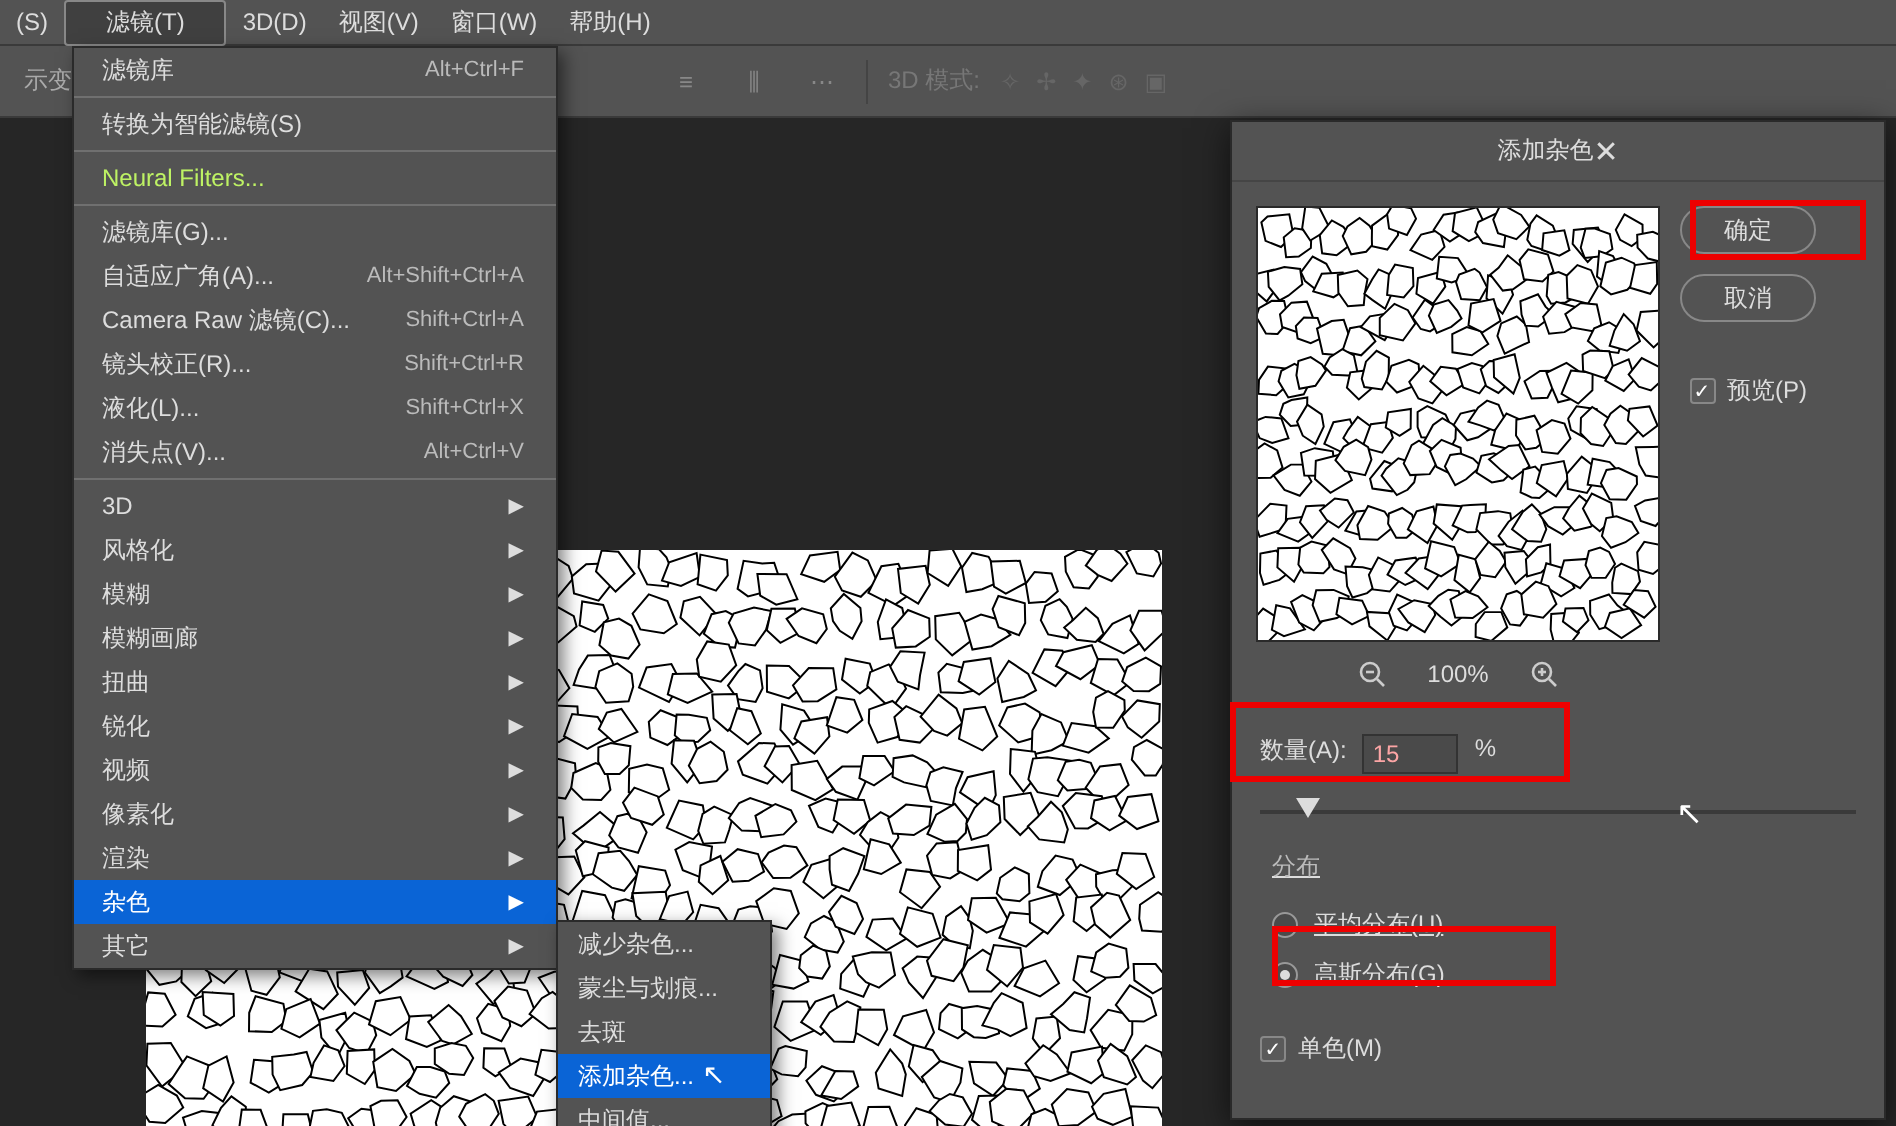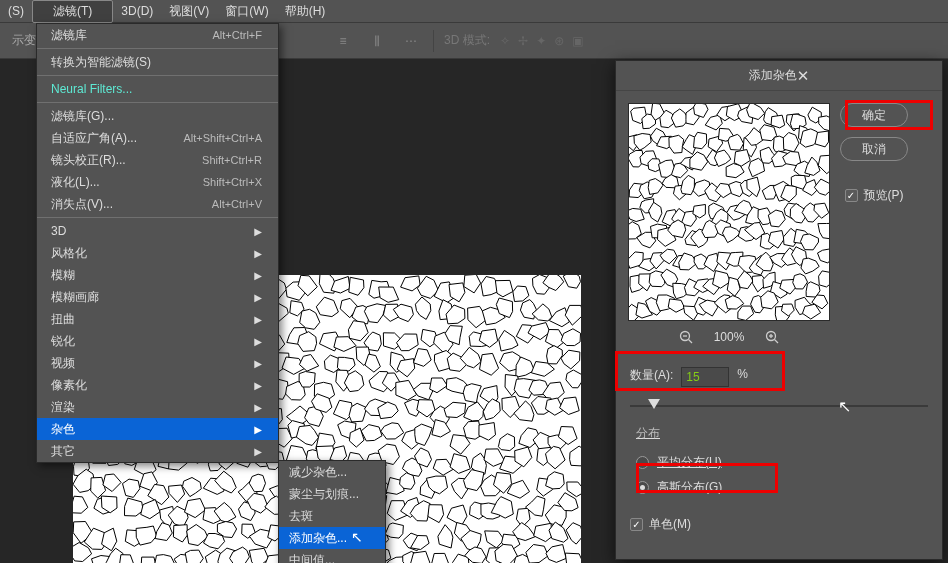--- a/index.html
+++ b/index.html
@@ -18,21 +18,21 @@
 .opt-3d { color:#777; font-size:12px;}
 .opt-3d-icons { display:flex; gap:8px; color:#666;}
 
 
 .canvas-bg { position:absolute; top:59px; left:0; right:0; bottom:0; background:#262626;}
 .document { position:absolute; left:73px; top:216px; width:508px; height:347px; background:#fff;}
 
 
 .filter-menu { position:absolute; left:36px; top:23px; width:243px; background:#535353; border:1px solid #2a2a2a; box-shadow: 3px 3px 8px rgba(0,0,0,0.5); z-index:10;}
 .menu-item { display:flex; justify-content:space-between; align-items:center; padding:4px 16px 4px 14px; color:#ddd; cursor:default; height:22px;}
-.menu-item.disabled { color:#5eead4; }
+.menu-item.disabled { color:#bef264; }
 .menu-sep { height:1px; background:#707070; margin:2px 0;}
 .menu-item .shortcut { color:#bbb; font-size:11px;}
 .menu-item .arrow { font-size:10px;}
 .menu-item.highlighted { background:#0a64d6 !important; color:#fff;}
 .menu-item.highlighted .arrow { color:#fff;}
 
 
 .submenu { position:absolute; left:278px; top:460px; width:108px; background:#535353; border:1px solid #2a2a2a; box-shadow: 3px 3px 8px rgba(0,0,0,0.5); z-index:11;}
 .sub-item { padding:4px 10px; color:#ddd; cursor:default; height:22px; display:flex; align-items:center;}
 .sub-item.highlighted { background:#0a64d6; color:#fff;}
@@ -47,21 +47,21 @@
 .preview-box { width:202px; height:218px; border:1px solid #2a2a2a; background:#fff; overflow:hidden;}
 .zoom-row { display:flex; align-items:center; justify-content:center; gap:20px; margin-top:8px; color:#ddd;}
 .zoom-btn { width:16px; height:16px; display:flex; align-items:center; justify-content:center;}
 .side-buttons { display:flex; flex-direction:column; gap:10px; align-items:center;}
 .dlg-btn { width:68px; height:24px; border-radius:12px; border:1px solid #888; background:#535353; color:#ddd; display:flex; align-items:center; justify-content:center; cursor:default;}
 .checkbox-row { display:flex; align-items:center; gap:6px; margin-top:16px;}
 .chk { width:13px; height:13px; background:#5a5a5a; border:1px solid #888; border-radius:2px; display:flex; align-items:center; justify-content:center; color:#fff; font-size:10px;}
 
 .amount-section { margin:10px 14px;}
 .amount-row { display:flex; gap:8px;}
-.amount-input { width:48px; height:20px; background:#4a4a4a; color:#84cc16; border:1px solid #333; padding:0 4px; font-size:12px;}
+.amount-input { width:48px; height:20px; background:#4a4a4a; color:#fca5a5; border:1px solid #333; padding:0 4px; font-size:12px;}
 .slider-track { position:relative; height:20px; margin-top:8px;}
 .slider-line { position:absolute; top:10px; left:0; right:0; height:2px; background:#3a3a3a;}
 .slider-thumb { position:absolute; top:4px; width:0; height:0; border-left:6px solid transparent; border-right:6px solid transparent; border-top:10px solid #ddd;}
 .slider-cursor { position:absolute; color:#fff; font-size:16px; top:2px;}
 
 .dist-section { margin:8px 14px;text-decoration:underline;}
 .dist-title { color:#bbb; margin-bottom:8px; margin-left:6px;}
 .radio-row { display:flex; align-items:center; gap:8px; padding:4px 6px;}
 .radio { width:13px; height:13px; border-radius:50%; border:1px solid #999; background:#4a4a4a; display:flex; align-items:center; justify-content:center;}
 .radio.checked::after { content:''; width:5px; height:5px; border-radius:50%; background:#ddd;}
@@ -565,20 +565,24 @@
     </div>
   <div class="menu-sep"></div>
   <div class="menu-item">
       <span>滤镜库(G)...</span>
     </div>
   <div class="menu-item">
       <span>自适应广角(A)...</span>
       <span class="shortcut">Alt+Shift+Ctrl+A</span>
     </div>
   <div class="menu-item">
+      <span>Camera Raw 滤镜(C)...</span>
+      <span class="shortcut">Shift+Ctrl+A</span>
+    </div>
+  <div class="menu-item">
       <span>镜头校正(R)...</span>
       <span class="shortcut">Shift+Ctrl+R</span>
     </div>
   <div class="menu-item">
       <span>液化(L)...</span>
       <span class="shortcut">Shift+Ctrl+X</span>
     </div>
   <div class="menu-item">
       <span>消失点(V)...</span>
       <span class="shortcut">Alt+Ctrl+V</span>

